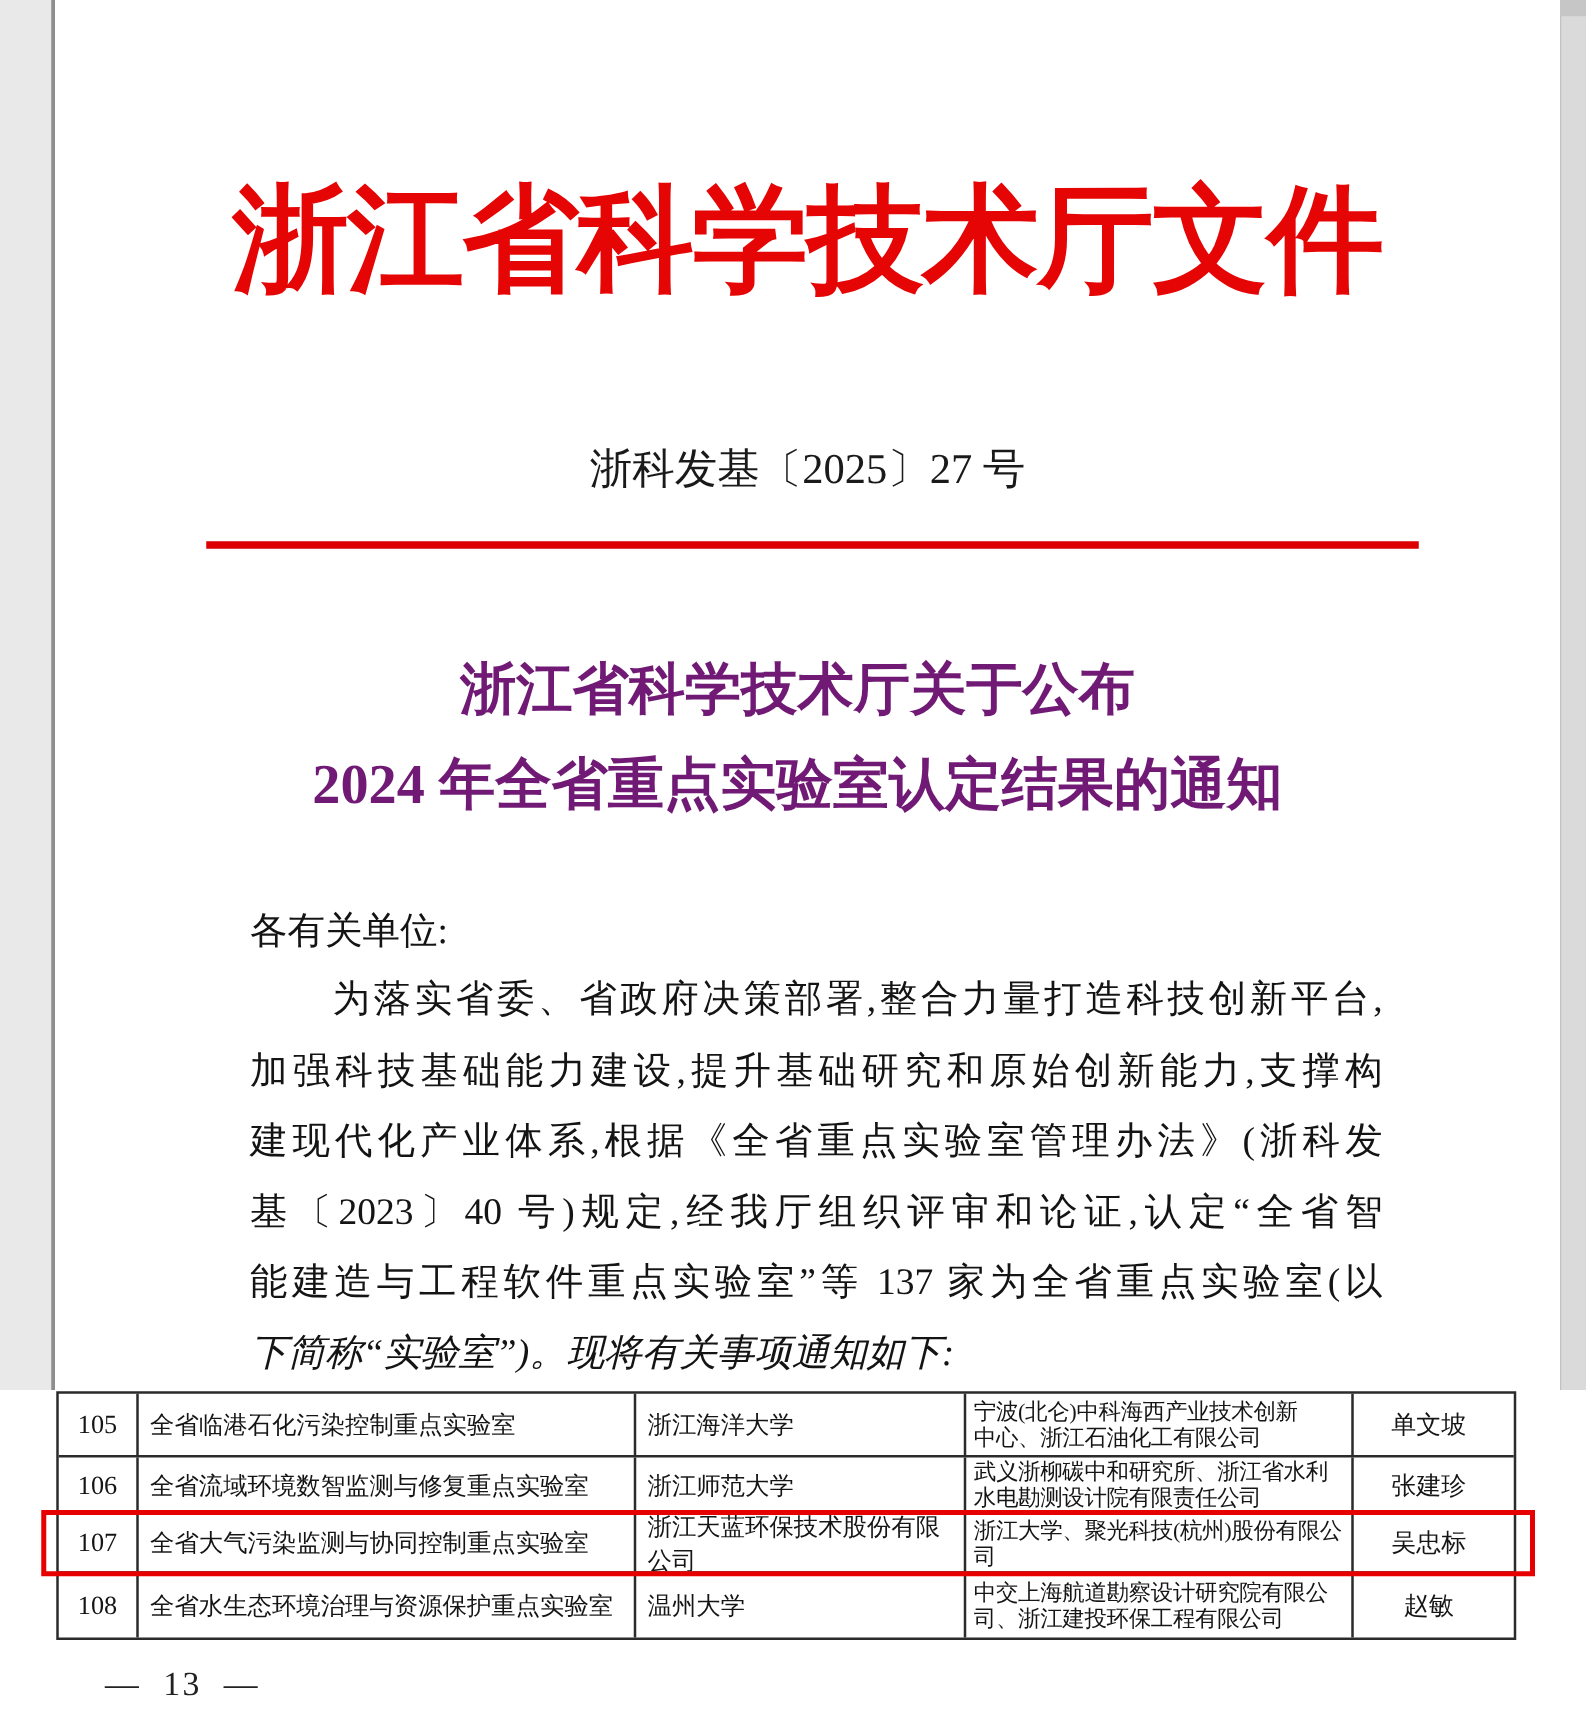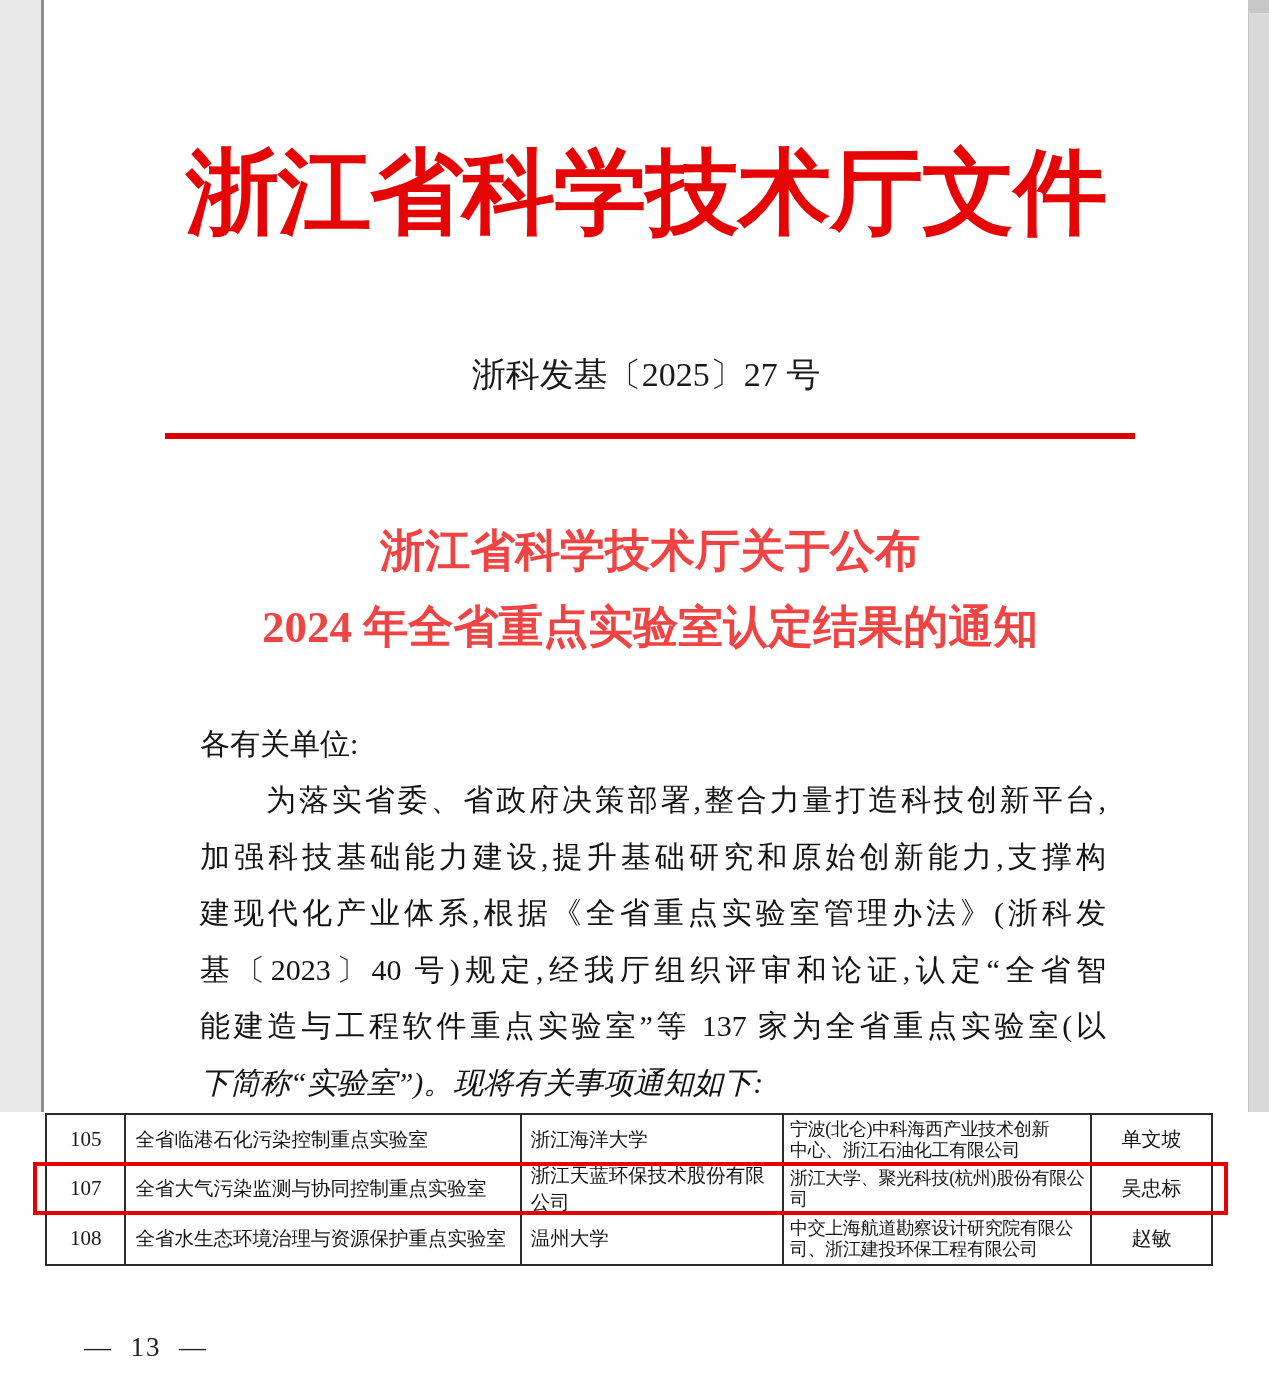--- a/index.html
+++ b/index.html
@@ -28,22 +28,22 @@
   }
   .doc-number {
     position:absolute; left:44px; top:352px; width:1204px;
     text-align:center; font-size:34px; color:#1a1a1a;
   }
   .red-divider {
     position:absolute; left:165px; top:433px; width:970px; height:6px;
     background:#dc0000;
   }
   .notice-title-1, .notice-title-2 {
-    position:absolute; left:48px; width:1204px; text-align:center;
-    font-weight:bold; font-size:45px; color:#ef4444; white-space:nowrap;
+    position:absolute; left:36px; width:1204px; text-align:center;
+    font-weight:bold; font-size:45px; color:#701a75; white-space:nowrap;
   }
   .notice-title-1 { top:521px; }
   .notice-title-2 { top:597px; }
   .salutation {
     position:absolute; left:200px; top:724px; font-size:30px; color:#141414;
   }
   .body-text {
     position:absolute; left:200px; top:772px; width:906px;
     font-size:30px; color:#141414;
   }
@@ -62,21 +62,21 @@
   .trow:last-child { border-bottom:none; }
   .trow.i0 { height:51px; }
   .trow.i1 { height:46px; }
   .trow.i2 { height:47px; }
   .trow.i3 { height:51px; }
   .cell {
     display:flex; align-items:center; box-sizing:border-box;
     border-right:2px solid #2b2b2b; overflow:hidden;
   }
   .cell:last-child { border-right:none; }
-  .c1 { width:80px;  justify-content:center; font-size:21px; }
+  .c1 { width:64px;  justify-content:center; font-size:21px; }
   .c2 { width:398px; padding-left:9px; font-size:19.5px; }
   .c3 { width:264px; padding-left:9px; font-size:19.5px; }
   .c4 { width:310px; padding-left:6px; font-size:18px; line-height:21px;
         letter-spacing:-0.3px; white-space:pre-line; word-break:break-all; }
   .c5 { width:120px; justify-content:center; font-size:20px; }
   .trow.highlighted { position:relative; }
   .trow.highlighted::after {
     content:""; position:absolute; left:-14px; right:-17px; top:-4px; bottom:-4px;
     border:4px solid #e60000; pointer-events:none; z-index:5;
   }
@@ -122,20 +122,28 @@
 
     <div class="trow i0">
       <div class="cell c1">105</div>
       <div class="cell c2">全省临港石化污染控制重点实验室</div>
       <div class="cell c3">浙江海洋大学</div>
       <div class="cell c4">宁波(北仑)中科海西产业技术创新
 中心、浙江石油化工有限公司</div>
       <div class="cell c5">单文坡</div>
     </div>
 
+    <div class="trow i1">
+      <div class="cell c1">106</div>
+      <div class="cell c2">全省流域环境数智监测与修复重点实验室</div>
+      <div class="cell c3">浙江师范大学</div>
+      <div class="cell c4">武义浙柳碳中和研究所、浙江省水利
+水电勘测设计院有限责任公司</div>
+      <div class="cell c5">张建珍</div>
+    </div>
 
     <div class="trow i2 highlighted">
       <div class="cell c1">107</div>
       <div class="cell c2">全省大气污染监测与协同控制重点实验室</div>
       <div class="cell c3">浙江天蓝环保技术股份有限公司</div>
       <div class="cell c4">浙江大学、聚光科技(杭州)股份有限公
 司</div>
       <div class="cell c5">吴忠标</div>
     </div>
 

